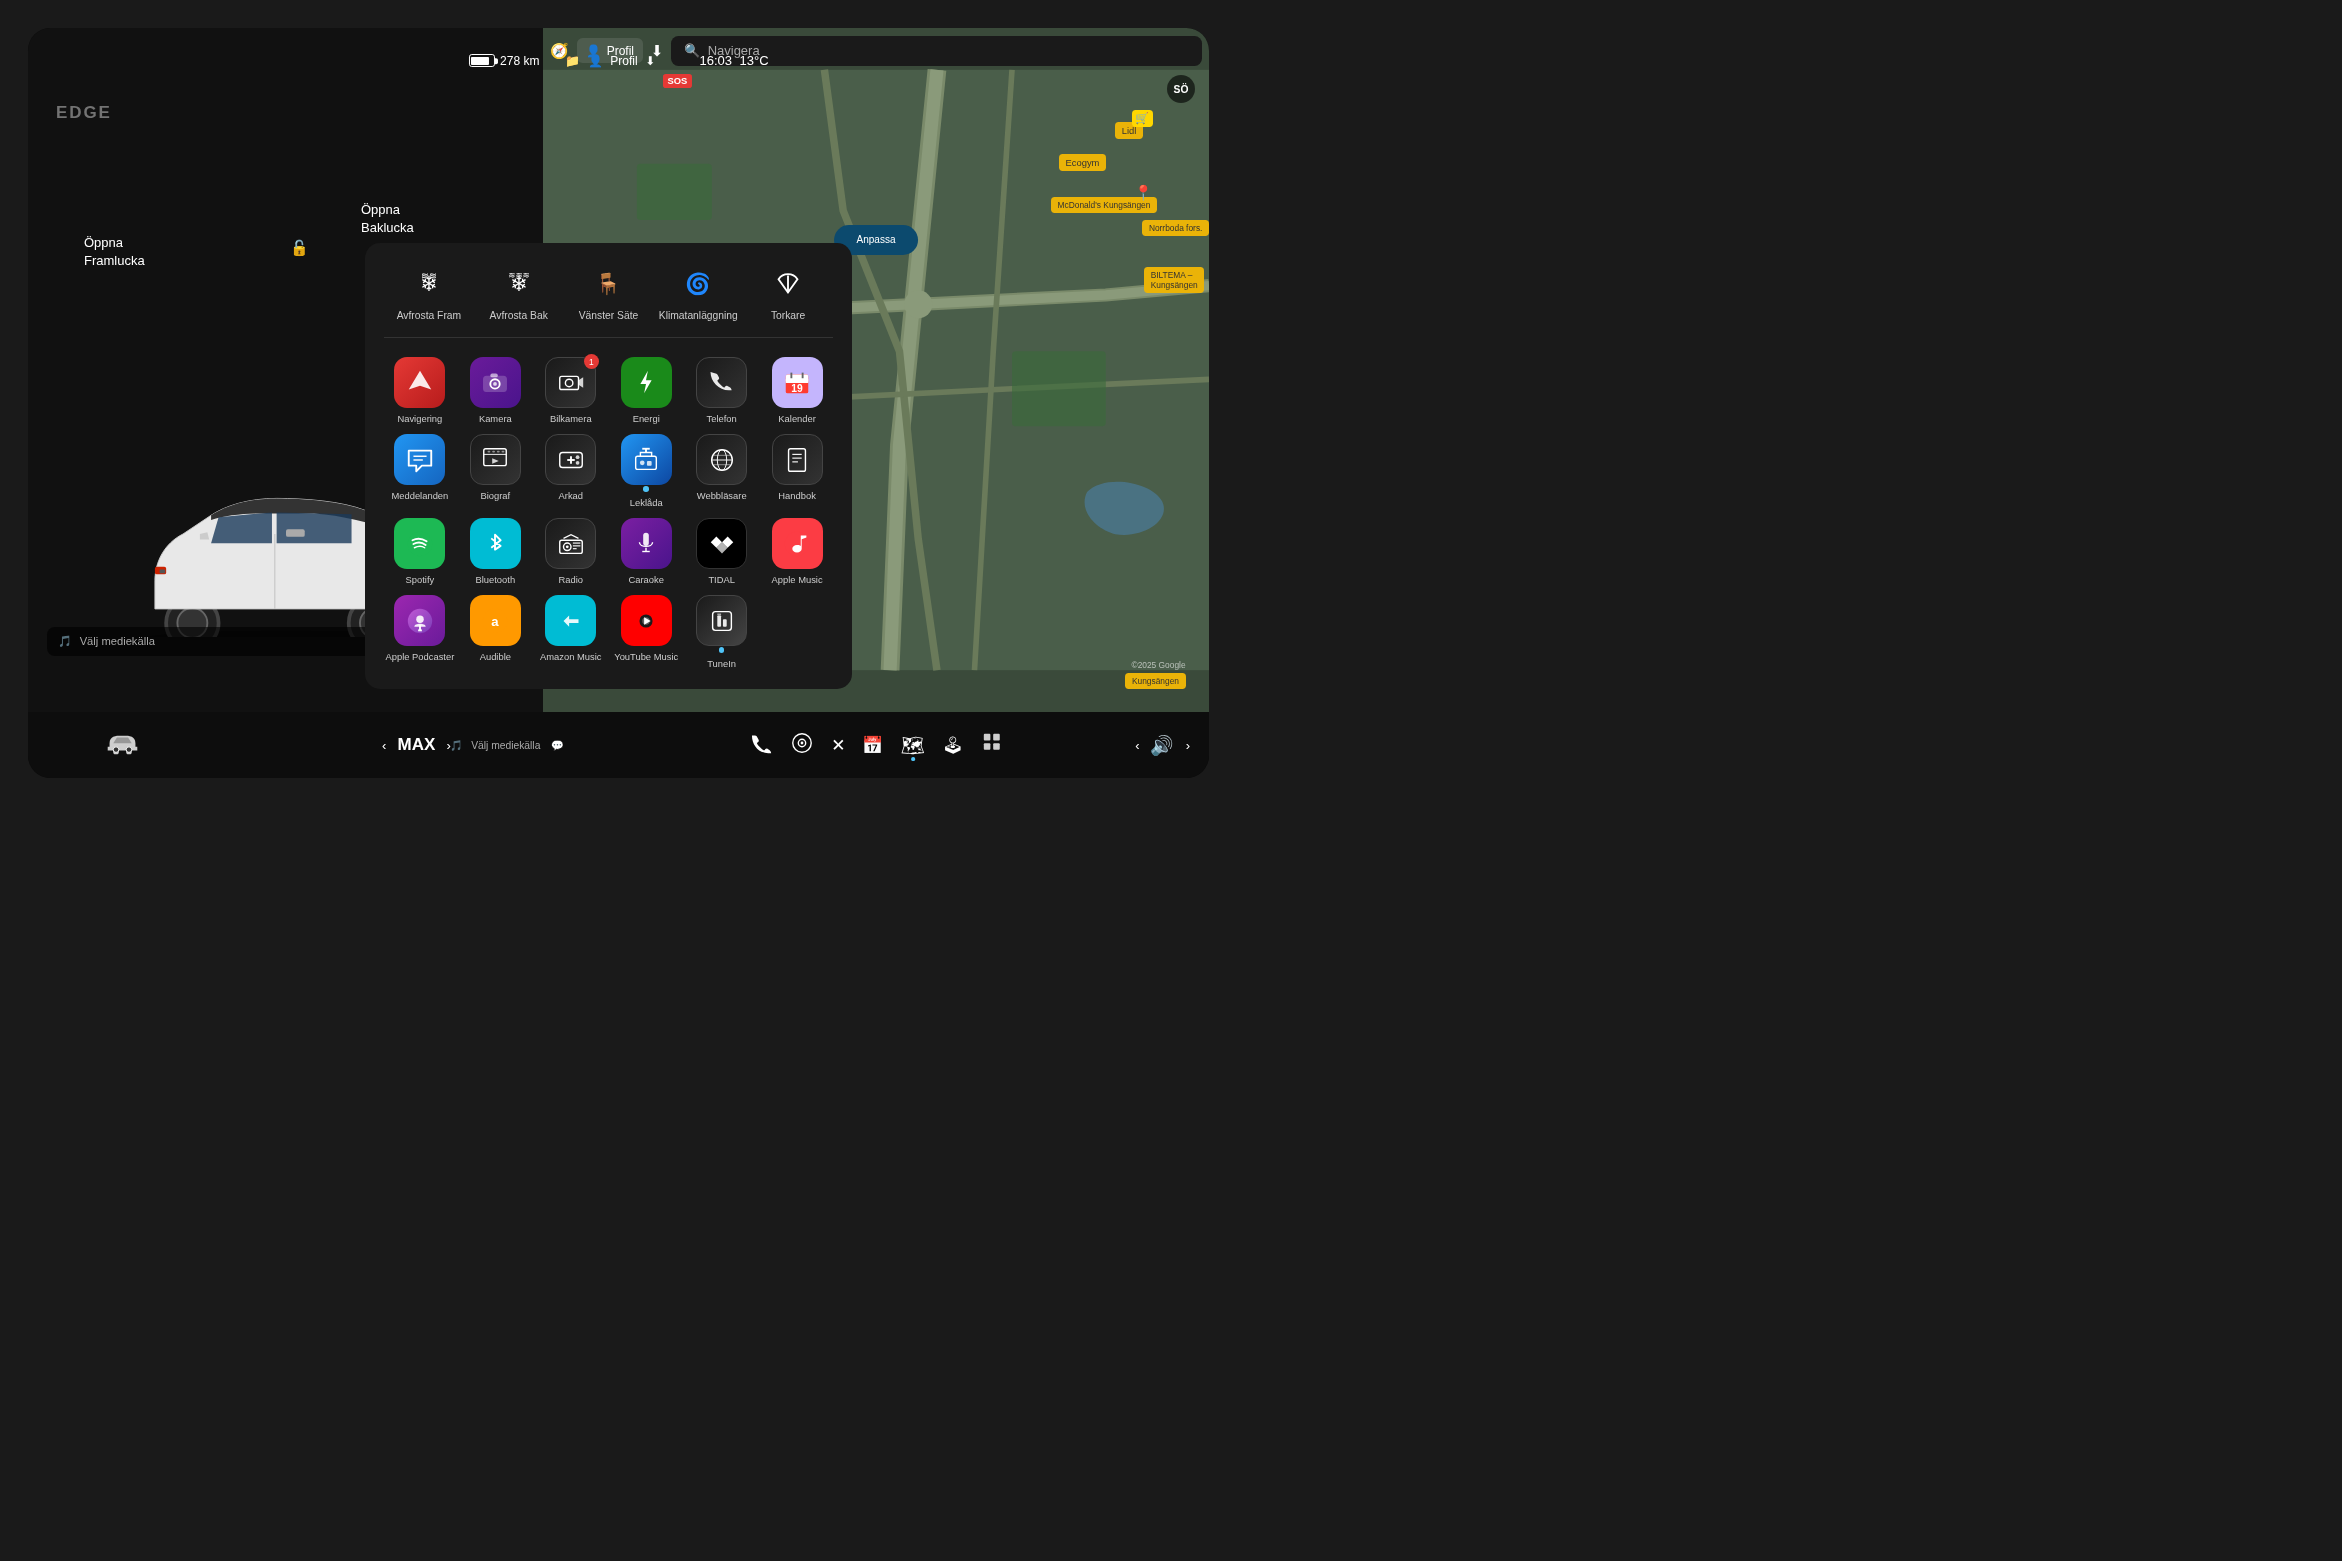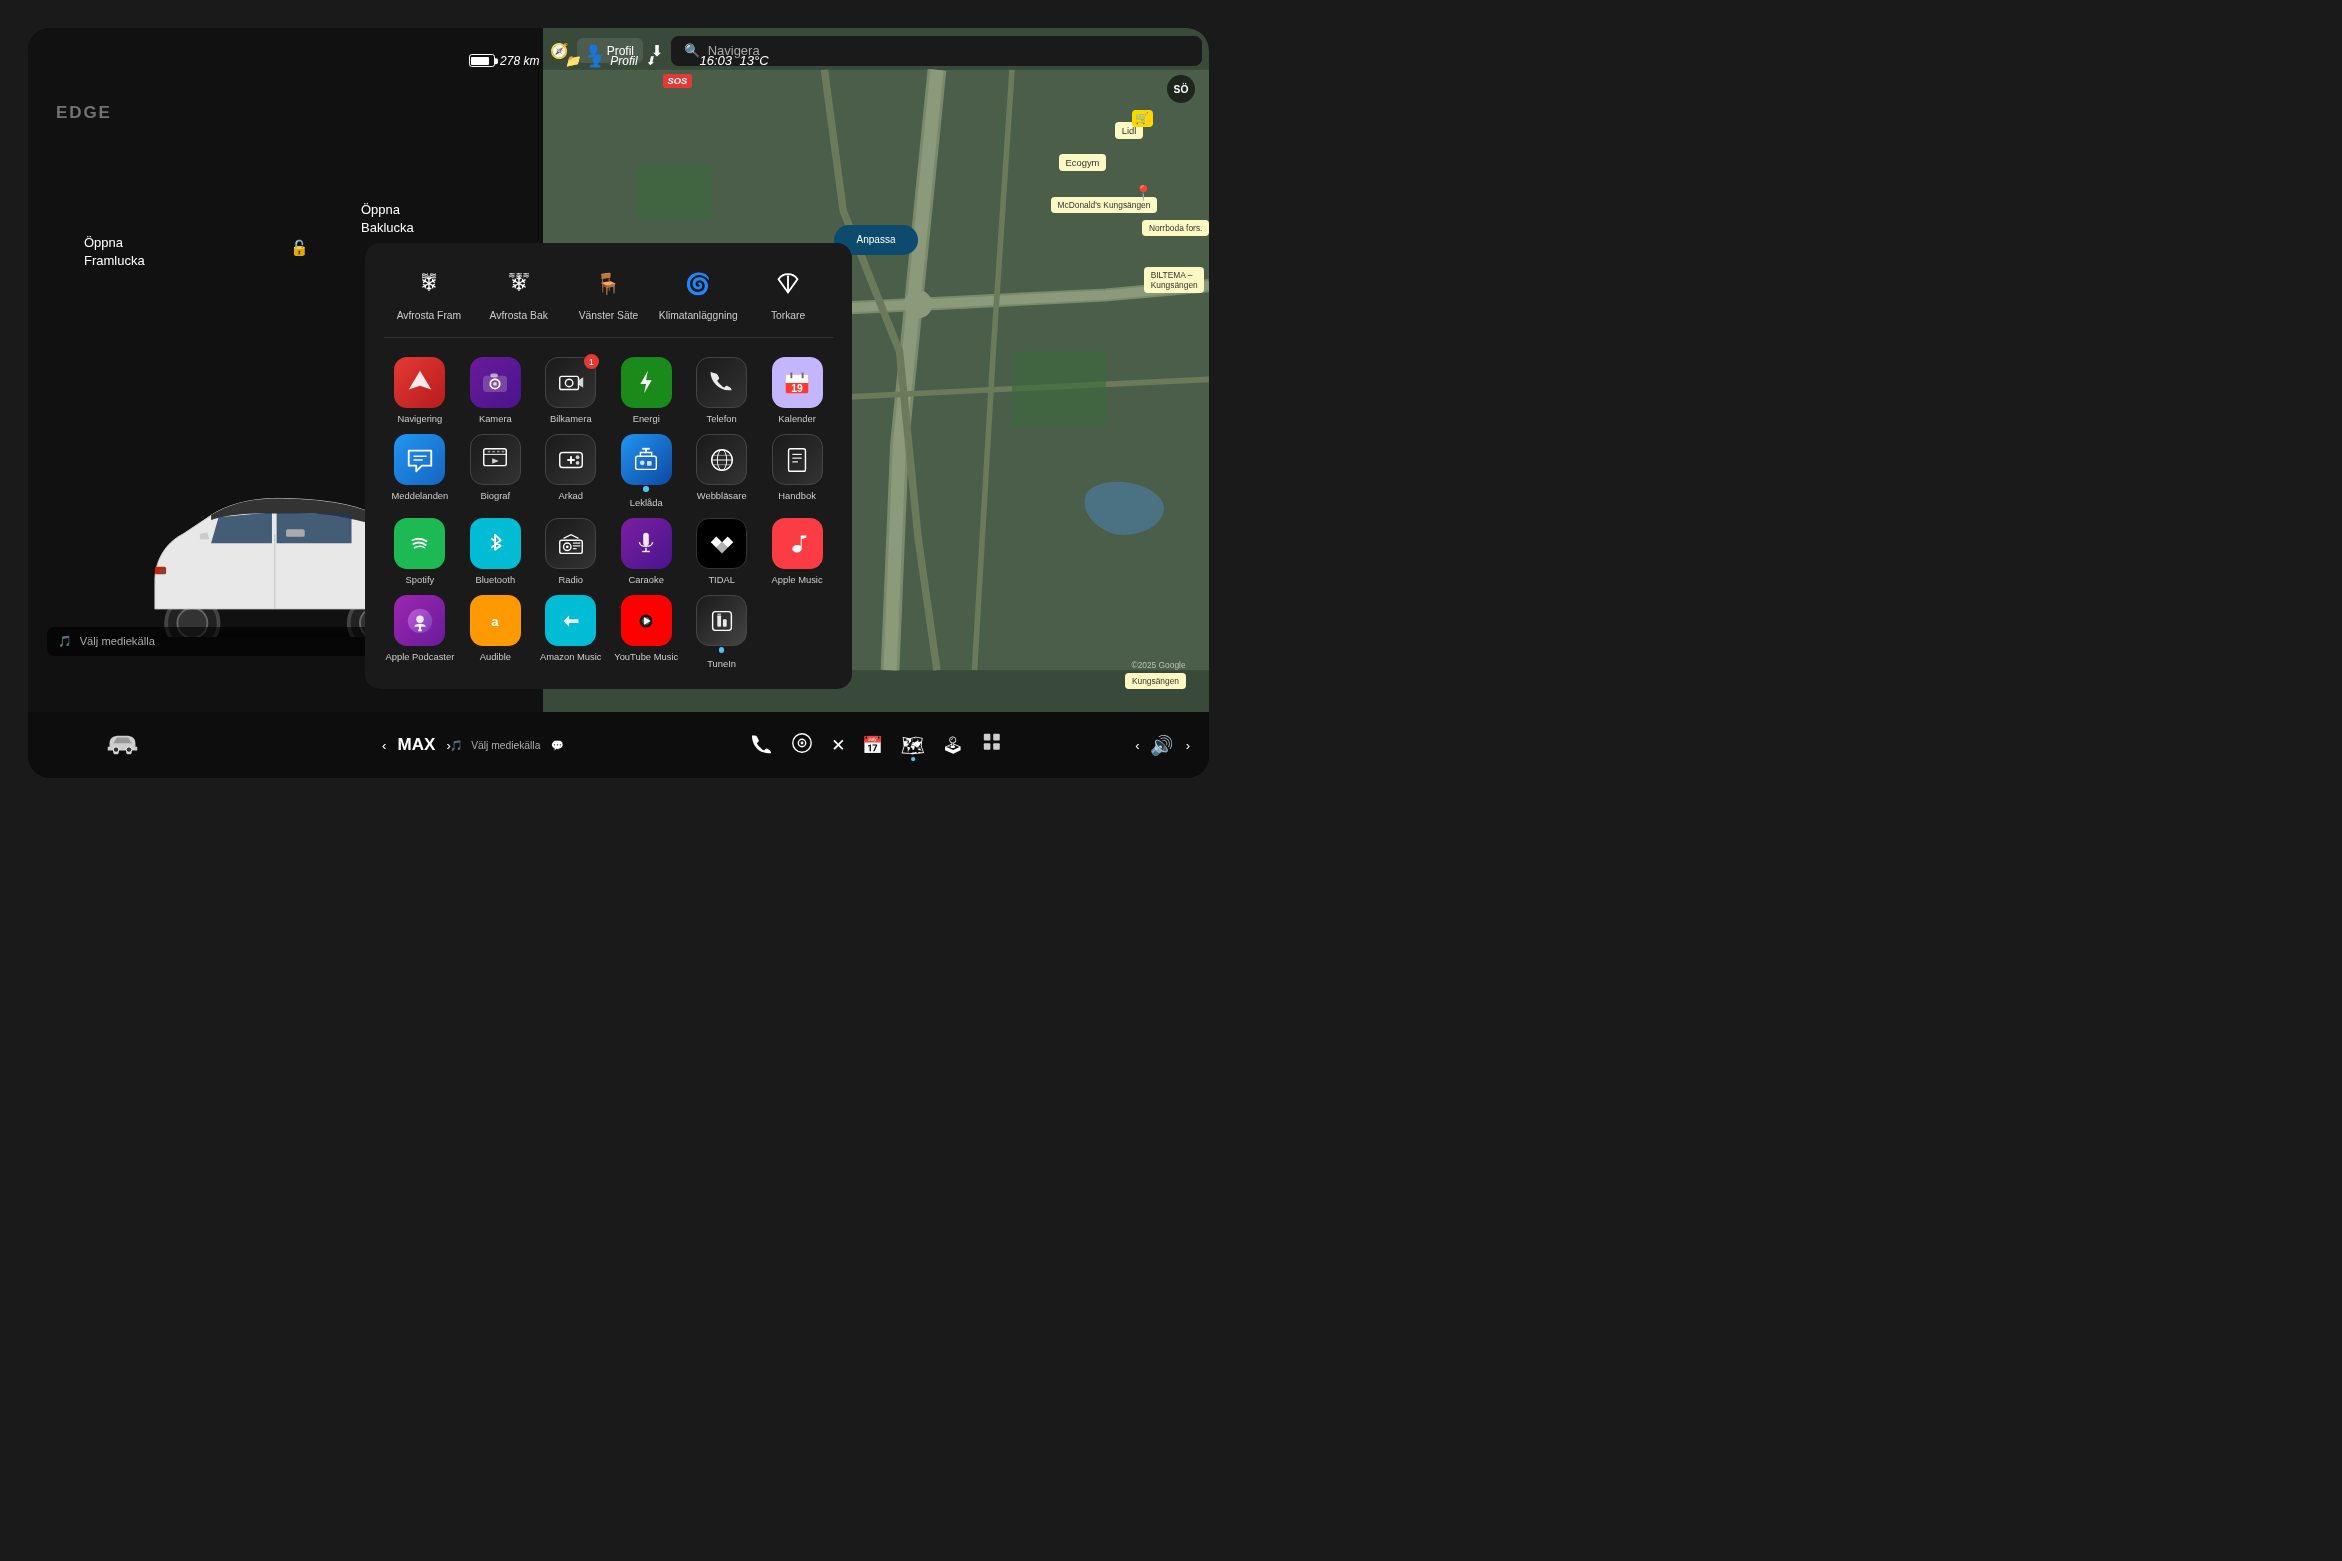--- a/index.html
+++ b/index.html
@@ -28,21 +28,20 @@
       position: absolute;
       top: 0;
       left: 50%;
       transform: translateX(-50%);
       display: flex;
       align-items: center;
       gap: 26px;
       padding: 5.6px 15px;
       z-index: 10;
       background: transparent;
-      font-style: italic;
     }
     .battery-info {
       display: flex;
       align-items: center;
       gap: 5.6px;
       color: white;
       font-size: 12px;
     }
     .battery-icon {
       width: 26px;
@@ -344,21 +343,21 @@
     .bottom-right {
       width: 187px;
       display: flex;
       align-items: center;
       justify-content: flex-end;
       gap: 11.2px;
     }
     
     .map-label {
       position: absolute;
-      background: #fef9c3;
+      background: #eab308;
       padding: 2.8px 6.6px;
       border-radius: 3.7px;
       font-size: 9.4px;
       color: #333;
       white-space: nowrap;
     }
     .map-marker {
       position: absolute;
       font-size: 15px;
     }

